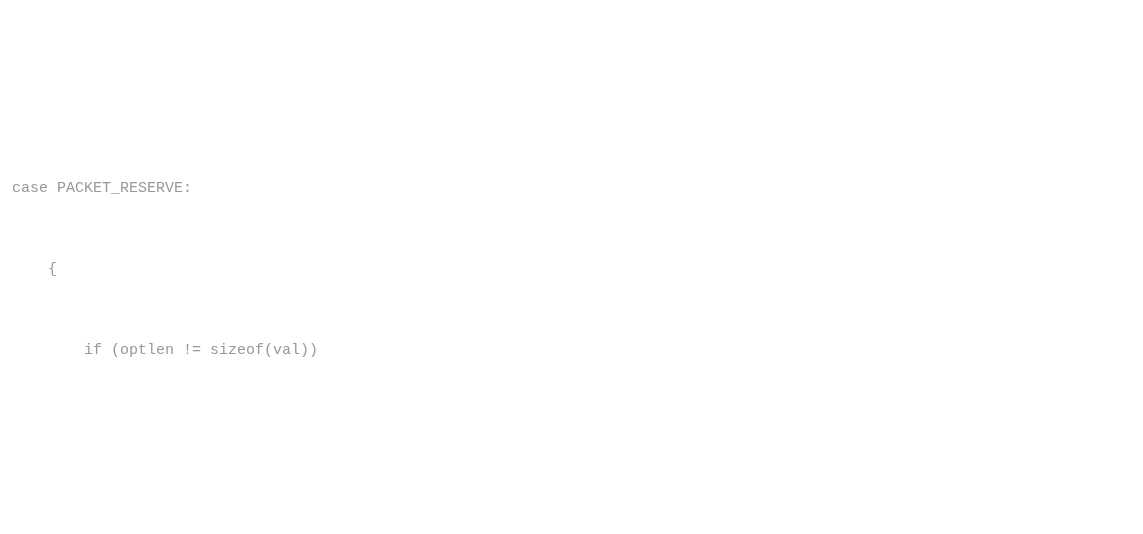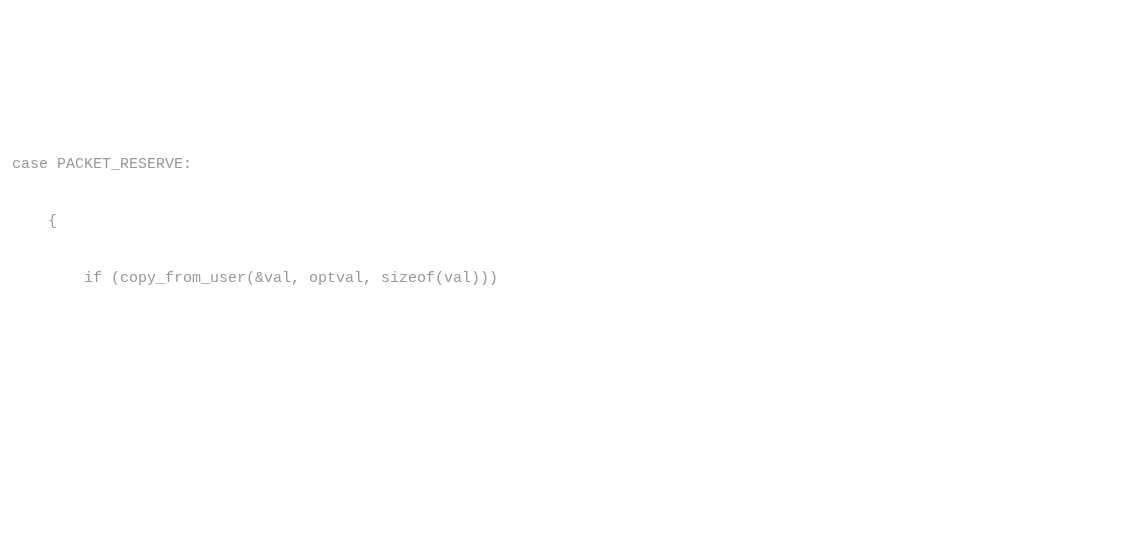--- a/index.html
+++ b/index.html
@@ -14,31 +14,32 @@
       line-height: 1.9;
       color: #999999;
       padding: 8px 12px;
       white-space: pre;
     }
     .code-container {
       display: block;
     }
     .line {
       display: block;
+      margin-top: 24px;
     }
   </style>
 </head>
 <body>
 
 
 
 <div class="code-container">
 <span class="line">case PACKET_RESERVE:</span>
 <span class="line">    {</span>
-<span class="line">        if (copy_from_user(&amp;val, optval, sizeof(val)))</span>
+<span class="line">        if (optlen != sizeof(val))</span>
 
 
 
 
 
 
 
 
 
 

